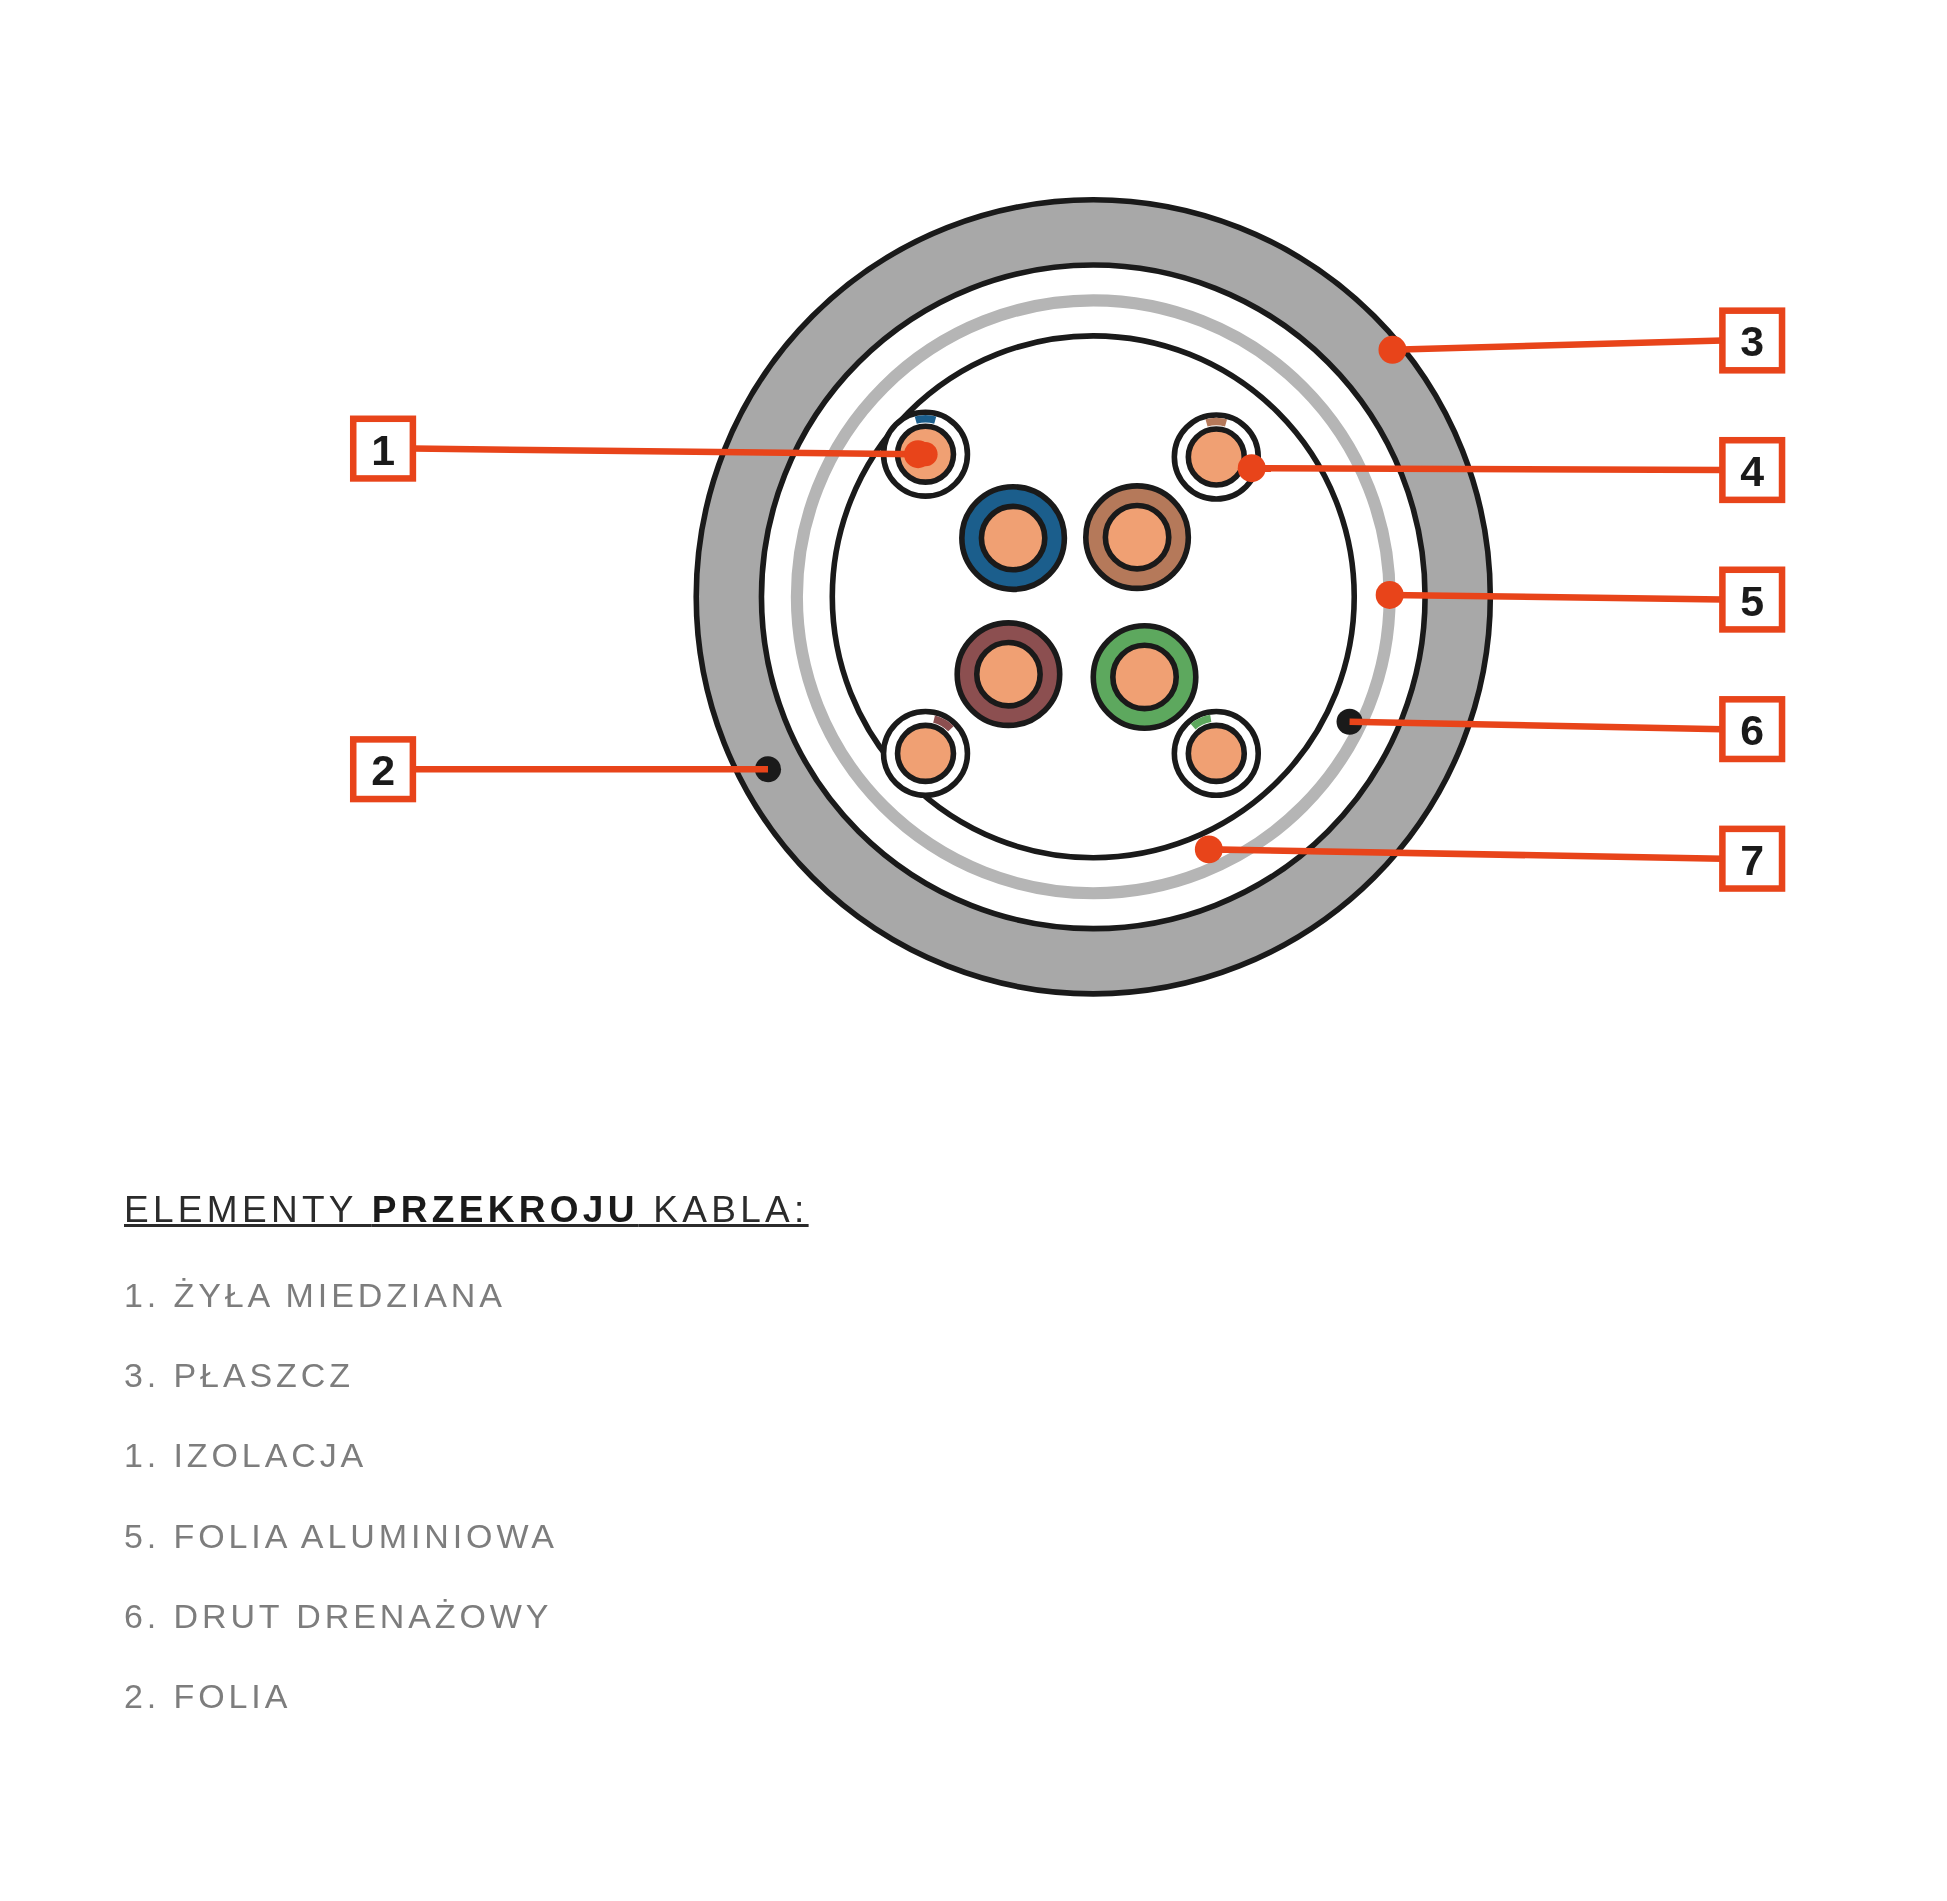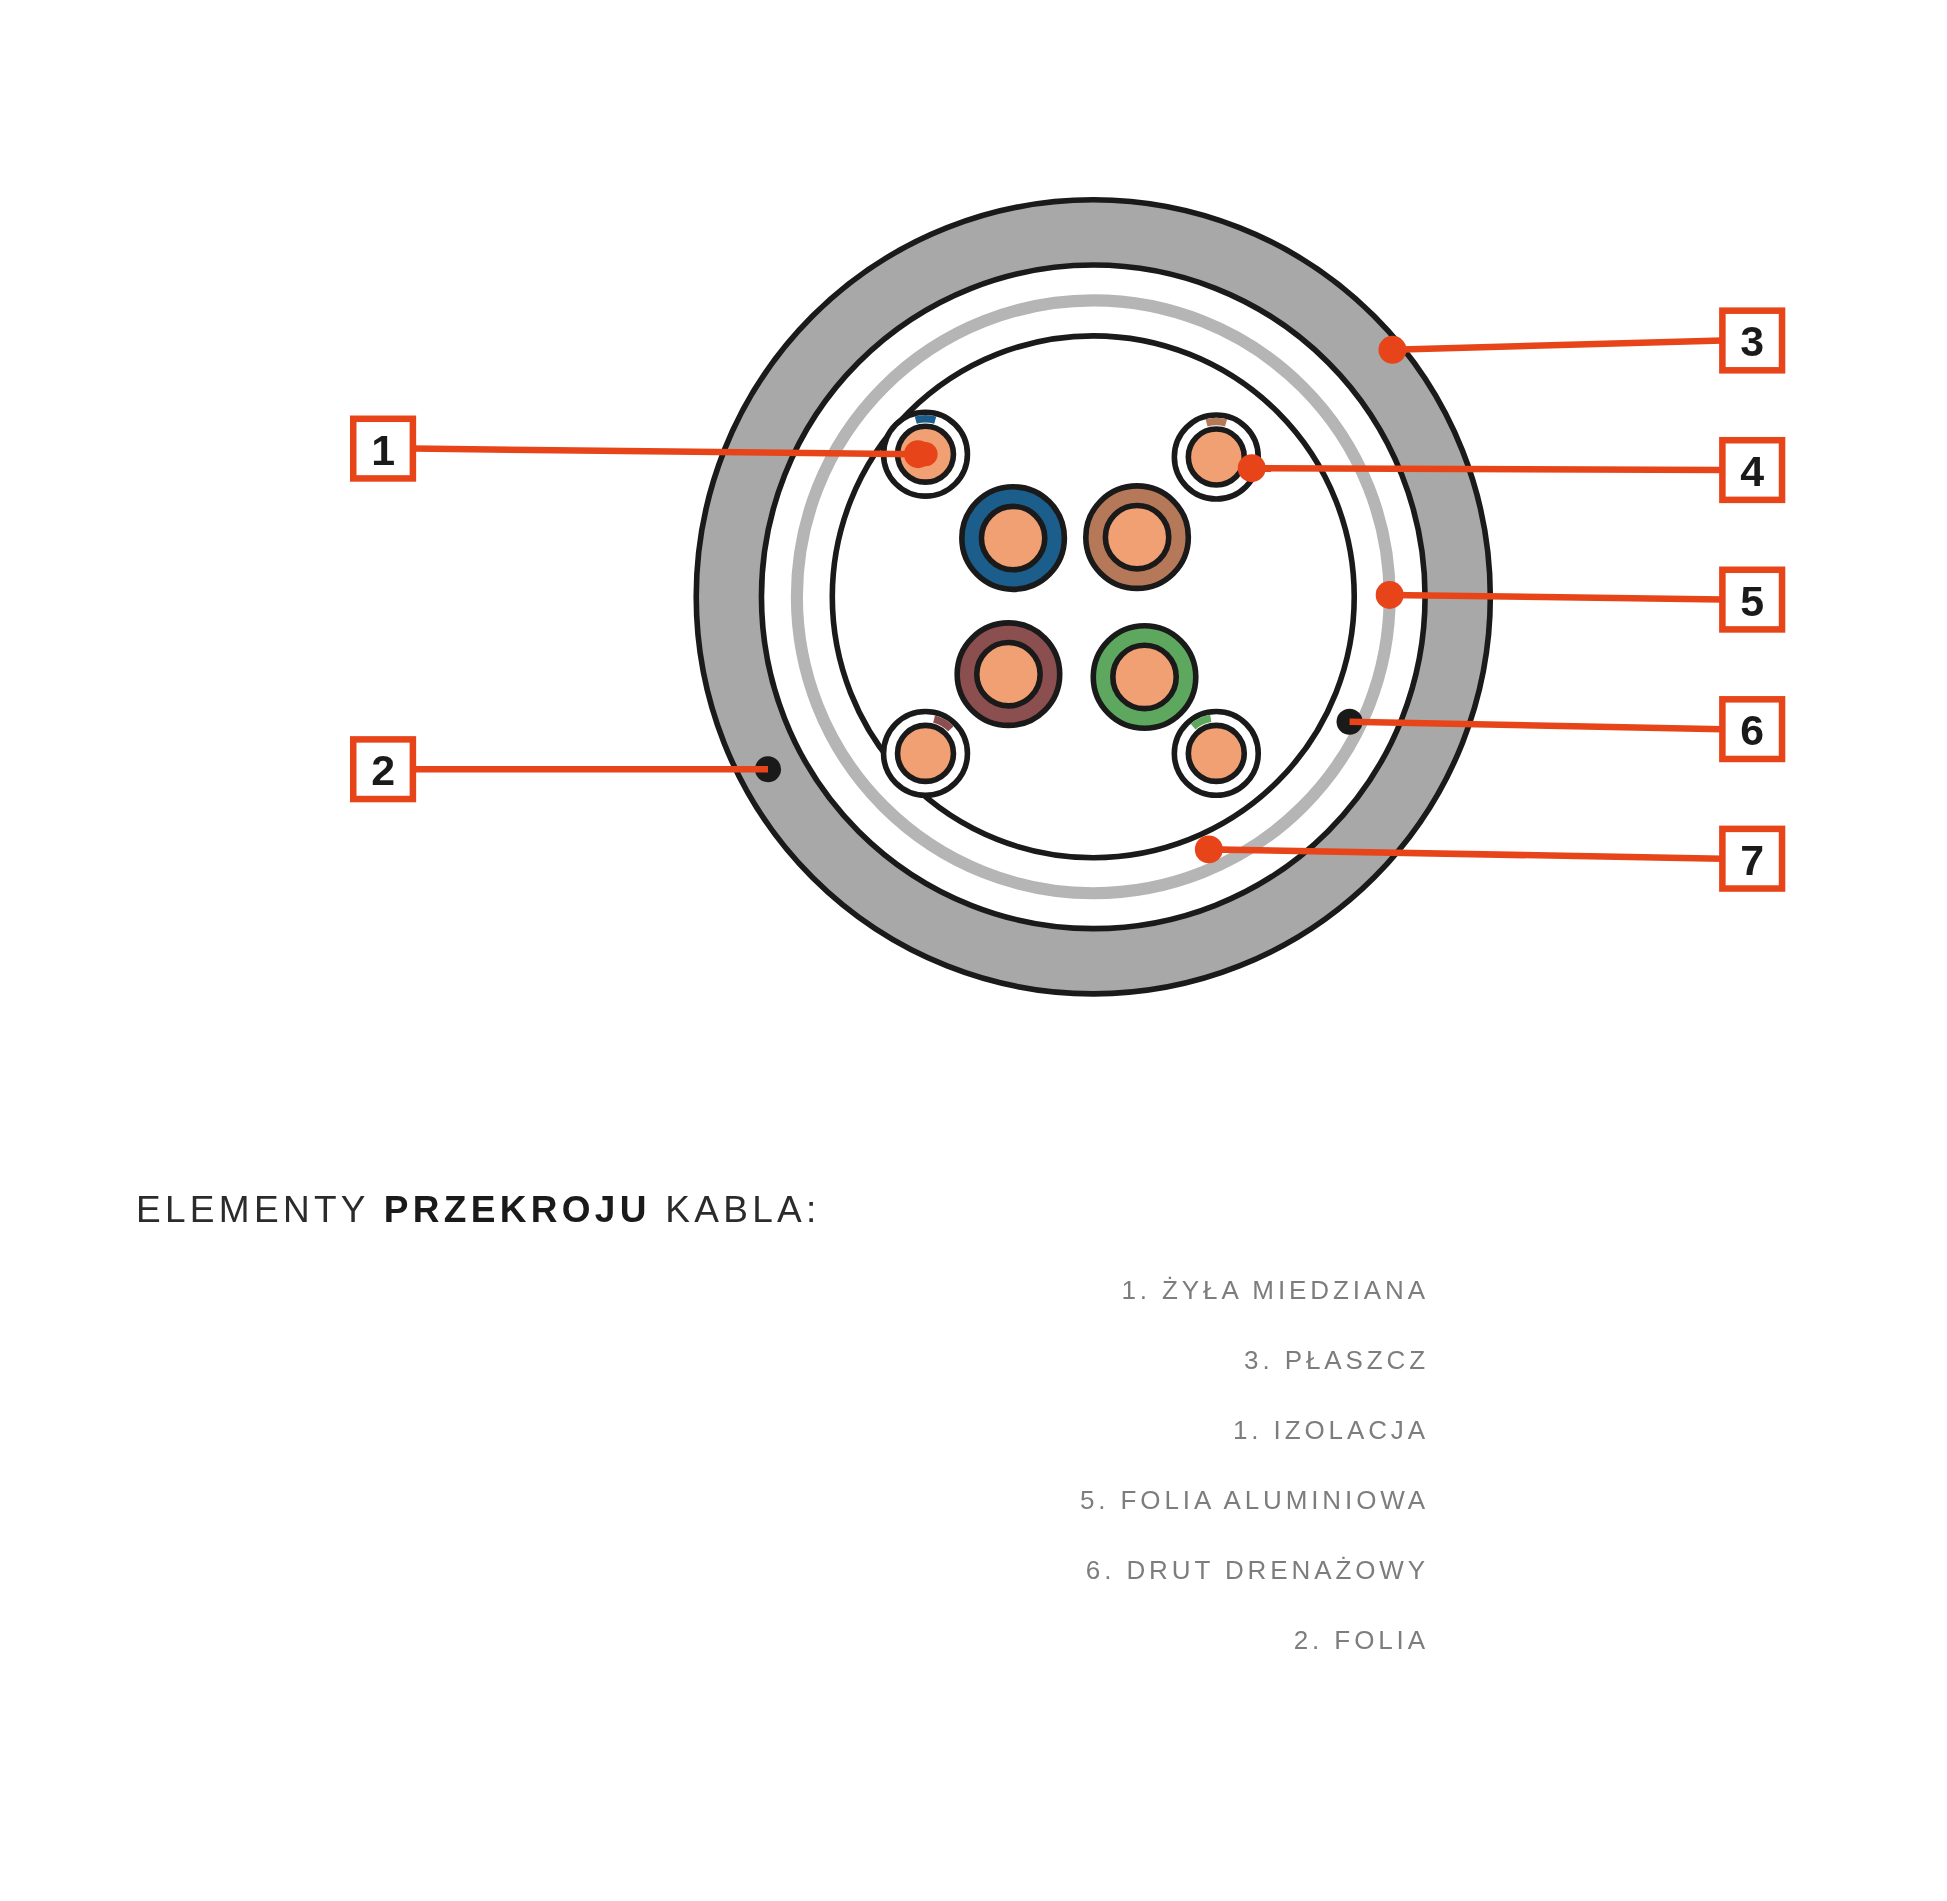--- a/index.html
+++ b/index.html
@@ -36,35 +36,35 @@
     position: absolute;
     left: 124px;
     top: 1189px;
     width: 1305px;
   }
   .legend-heading {
     font-size: 37px;
     letter-spacing: 4.3px;
     color: #2b2b2b;
     font-weight: normal;
-    margin: 0 0 43px 12px;
+    margin: 0 0 43px 0;
     white-space: nowrap;
+    text-decoration: underline;
   }
   .legend-heading .bold {
     font-weight: bold;
     color: #1a1a1a;
   }
   .legend-item {
-    font-size: 26px;
+    font-size: 34px;
     letter-spacing: 3.9px;
     color: #7d7d7d;
-    margin: 0 0 37px 12px;
+    margin: 0 0 37px 0;
     line-height: 1.27;
     white-space: pre-line;
-    text-align: right;
   }
   .legend-item:last-child { margin-bottom: 0; }
 </style>
 </head>
 <body>
 
 <div id="diagram-stage">
   <svg width="1947" height="1147" viewBox="0 0 2089 1230" xmlns="http://www.w3.org/2000/svg">
     <g id="svg-root">
         <circle cx="1173" cy="640" r="426" fill="#a8a8a8" stroke="#1a1a1a" stroke-width="6"></circle>

